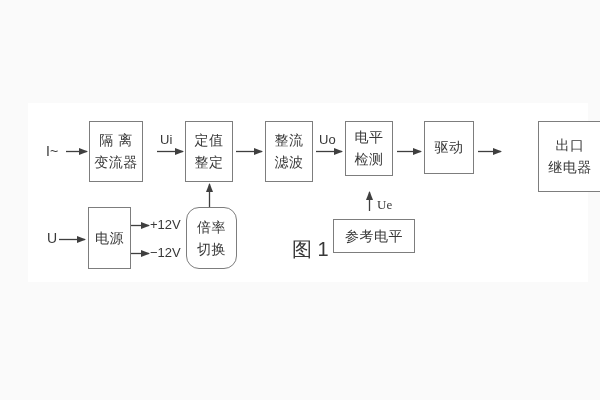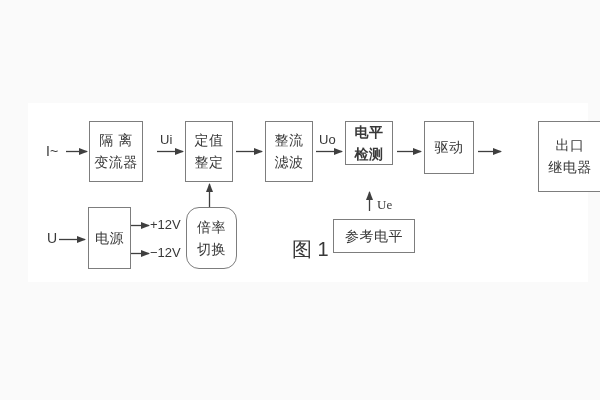--- a/index.html
+++ b/index.html
@@ -38,21 +38,21 @@
     gap: 7px;
     font-size: 14px;
     line-height: 15px;
     letter-spacing: 0.5px;
     color: #383838;
     white-space: nowrap;
   }
   .b-isolation { left: 89px;  top: 121px; width: 54px; height: 61px; }
   .b-setting   { left: 185px; top: 121px; width: 48px; height: 61px; }
   .b-rectifier { left: 265px; top: 121px; width: 48px; height: 61px; }
-  .b-level     { left: 345px; top: 121px; width: 48px; height: 44px; font-weight: bold; }
+  .b-level     { left: 345px; top: 121px; width: 48px; height: 55px; }
   .b-driver    { left: 424px; top: 121px; width: 50px; height: 53px; }
   .b-relay     { left: 504px; top: 121px; width: 64px; height: 71px; margin-left: 34px; }
   .b-power     { left: 88px;  top: 207px; width: 43px; height: 62px; }
   .b-ratio     { left: 186px; top: 207px; width: 51px; height: 62px; border-radius: 13px; }
   .b-reference { left: 333px; top: 219px; width: 82px; height: 34px; }
   .sig {
     position: absolute;
     font-size: 13px;
     line-height: 15px;
     color: #383838;

